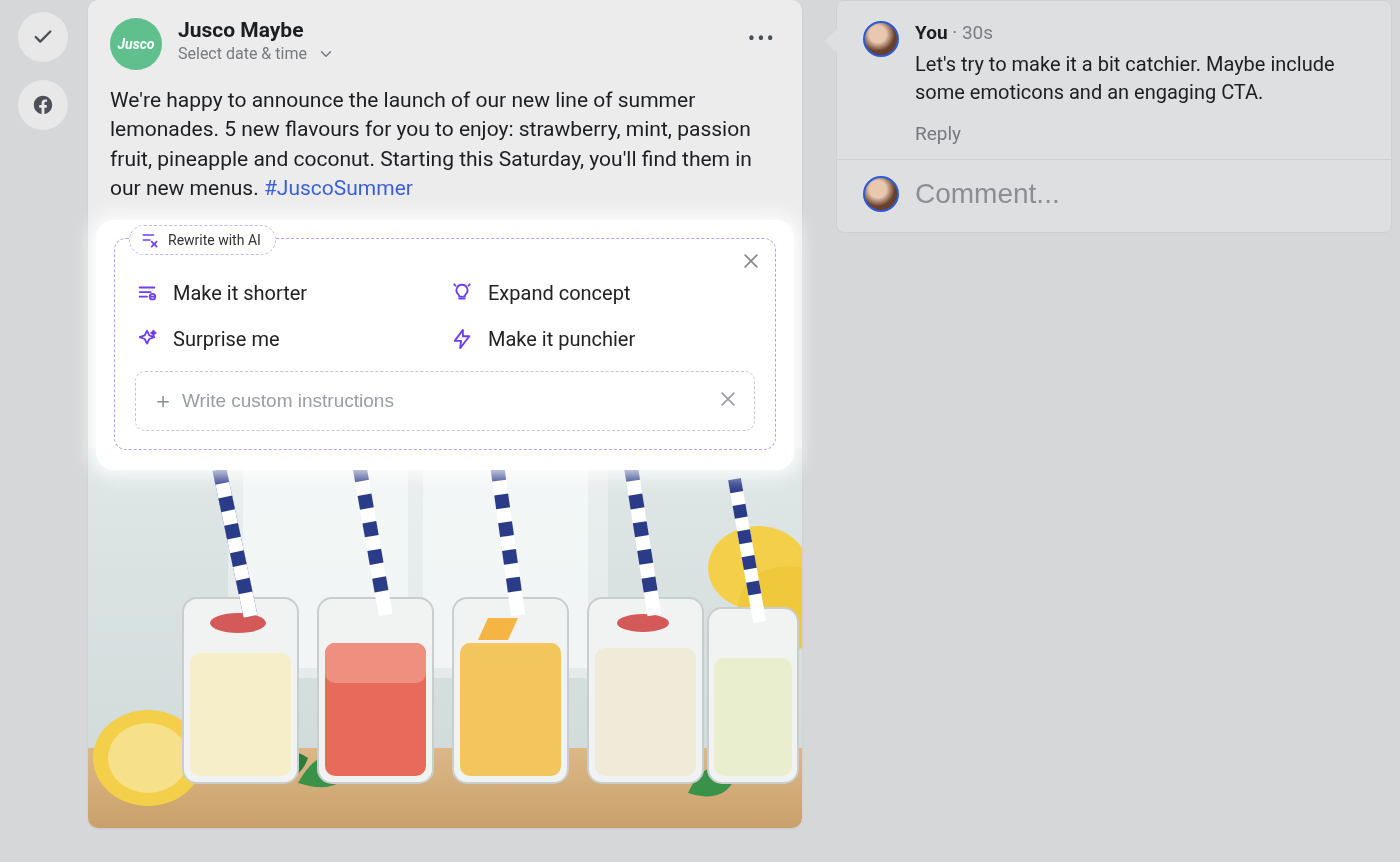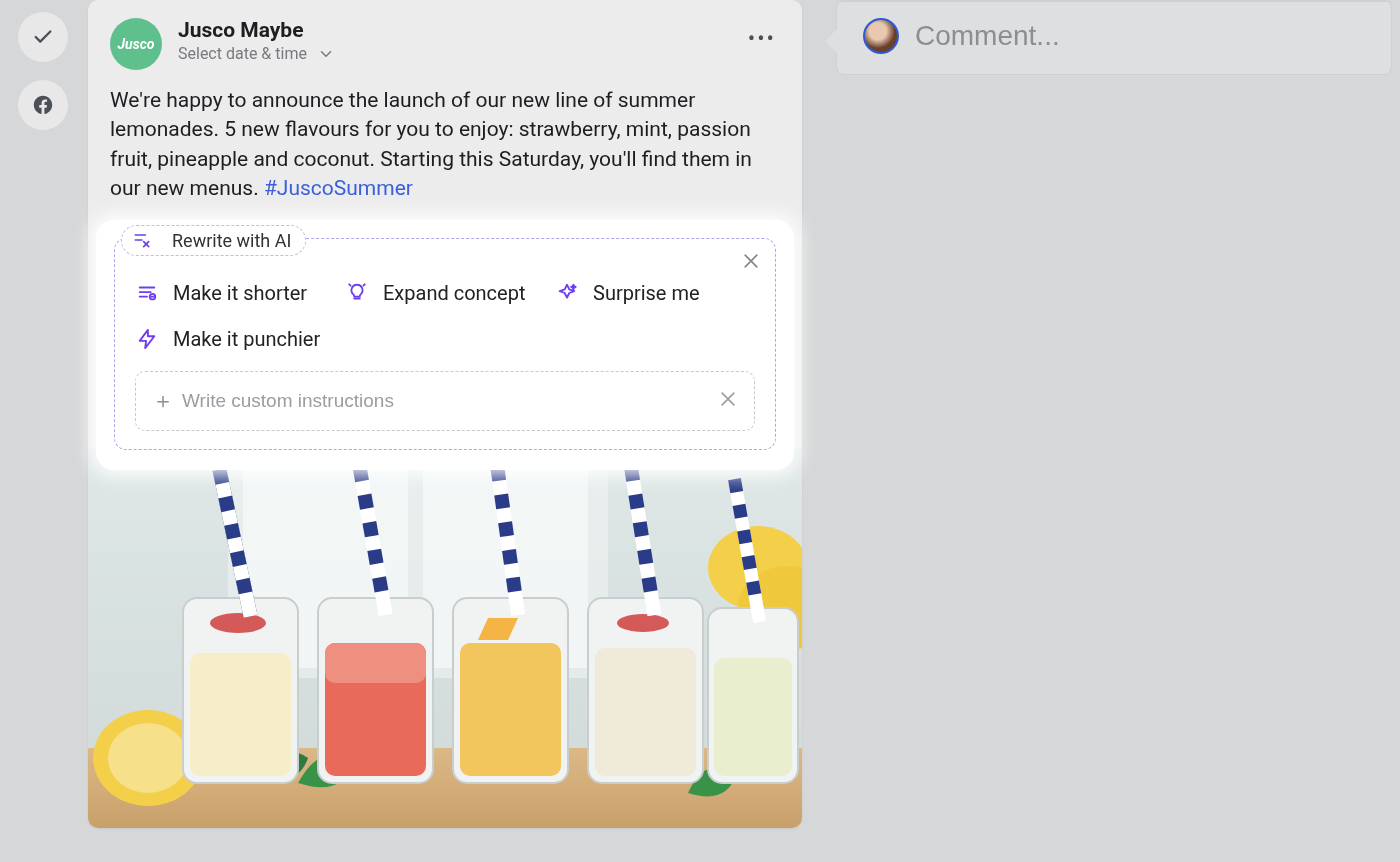--- a/index.html
+++ b/index.html
@@ -103,43 +103,43 @@
   }
   .ai-fieldset {
     border: 1.5px dashed #b3a1ee;
     border-radius: 12px;
     position: relative;
     padding: 42px 20px 18px 20px;
   }
   .ai-legend {
     position: absolute;
     top: -14px;
-    left: 6px;
+    left: 14px;
     background: #fff;
     border: 1.5px dashed #c5b8f0;
     border-radius: 999px;
     padding: 4px 14px 4px 10px;
     display: flex;
     align-items: center;
-    gap: 20px;
-    font-size: 18px;
+    gap: 8px;
+    font-size: 14px;
     color: #333;
   }
   .ai-legend svg { width: 20px; height: 20px; color: #6c3ef0; }
   .ai-close {
     position: absolute;
     top: 12px;
     right: 14px;
     color: #888;
     cursor: pointer;
   }
   .ai-close svg, .ci-close svg { width: 20px; height: 20px; }
   .ai-grid {
     display: grid;
-    grid-template-columns: 1fr 1fr 1fr;
+    grid-template-columns: 1fr 1fr;
     row-gap: 22px;
     column-gap: 10px;
     margin-bottom: 20px;
   }
   .ai-opt {
     display: flex;
     align-items: center;
     gap: 14px;
     font-size: 20px;
     color: #222;
@@ -452,17 +452,30 @@
           <rect x="653" y="108" width="13" height="13" fill="#2a3b87"></rect>
           <rect x="653" y="134" width="13" height="13" fill="#2a3b87"></rect>
         </g>
       </g>
     </svg>
   </div>
 </div>
 
 <div class="comments">
   <div class="speech-tail"></div>
+  <div class="comment-block">
+    <div class="c-row">
+      <div class="avatar"></div>
+      <div style="flex:1">
+        <div class="c-head">
+          <span class="c-name">You</span>
+          <span class="c-time"> · <span>30s</span></span>
+        </div>
+        <div class="c-text">Let's try to make it a bit catchier. Maybe include some emoticons and an engaging CTA.</div>
+        <div class="c-reply">Reply</div>
+      </div>
+    </div>
+  </div>
   <div class="comment-input-row">
     <div class="avatar"></div>
     <input class="comment-input" type="text" placeholder="Comment..." style="">
   </div>
 </div>
 
 </body></html>

